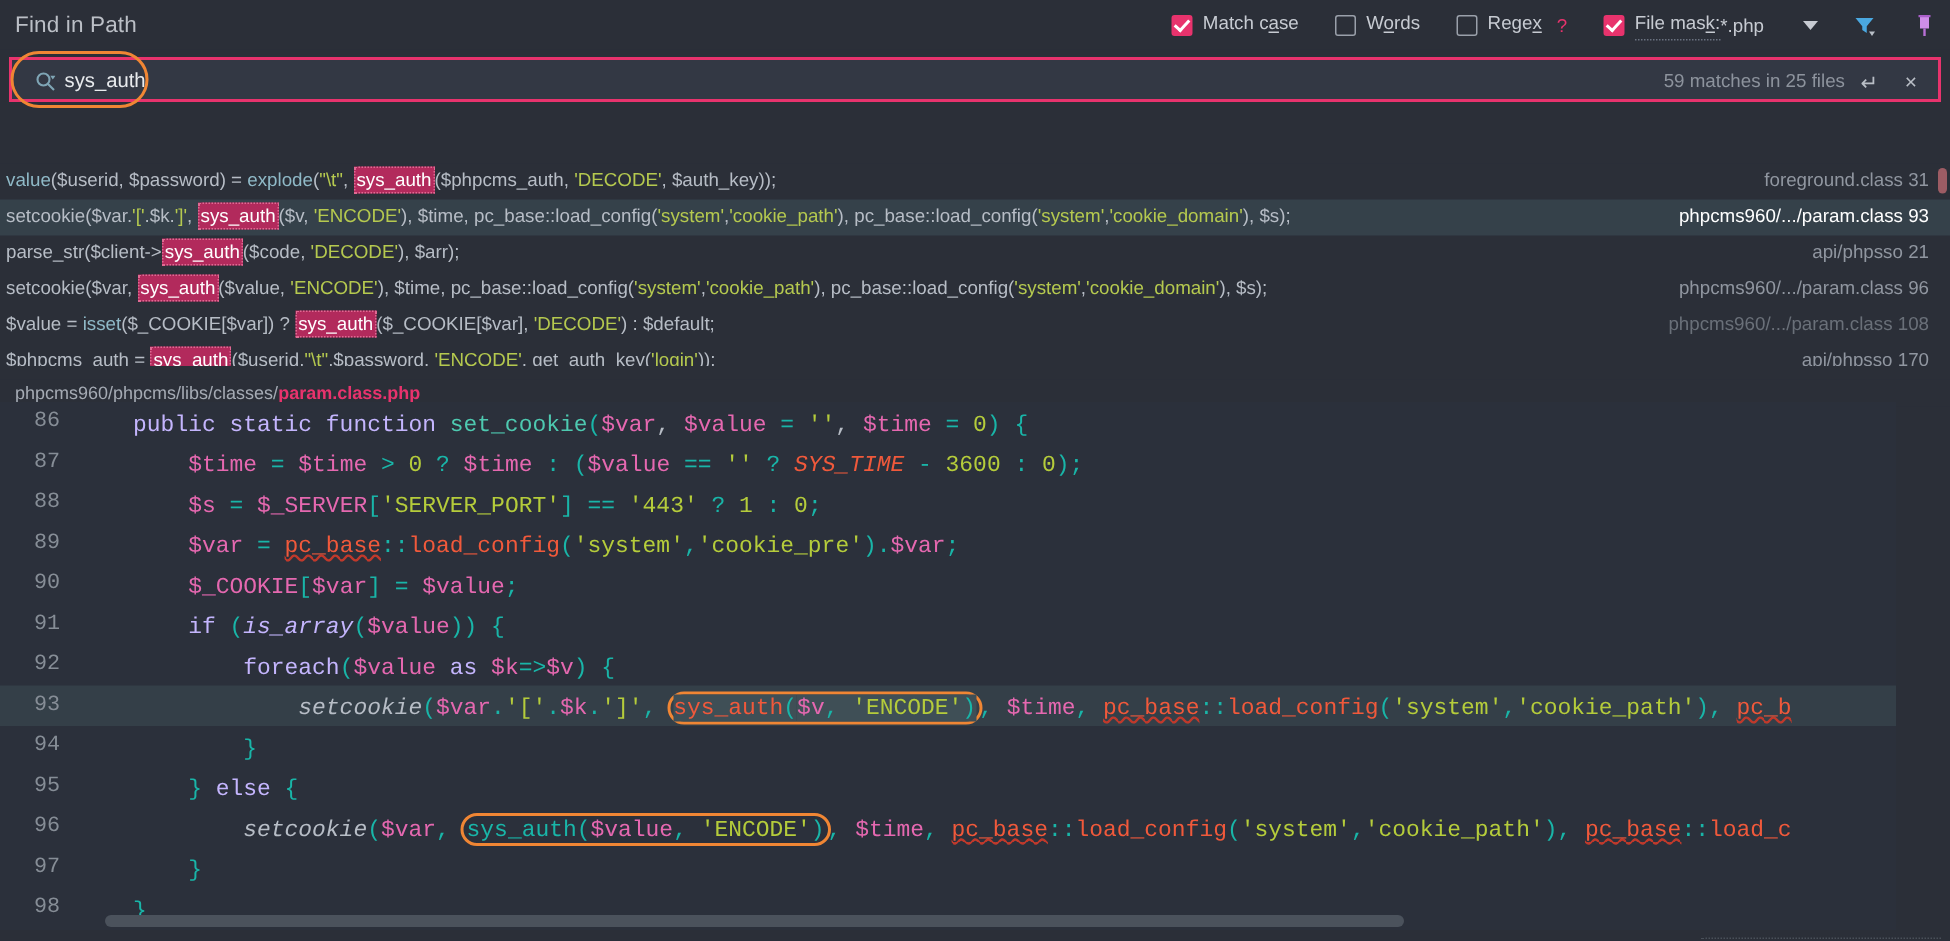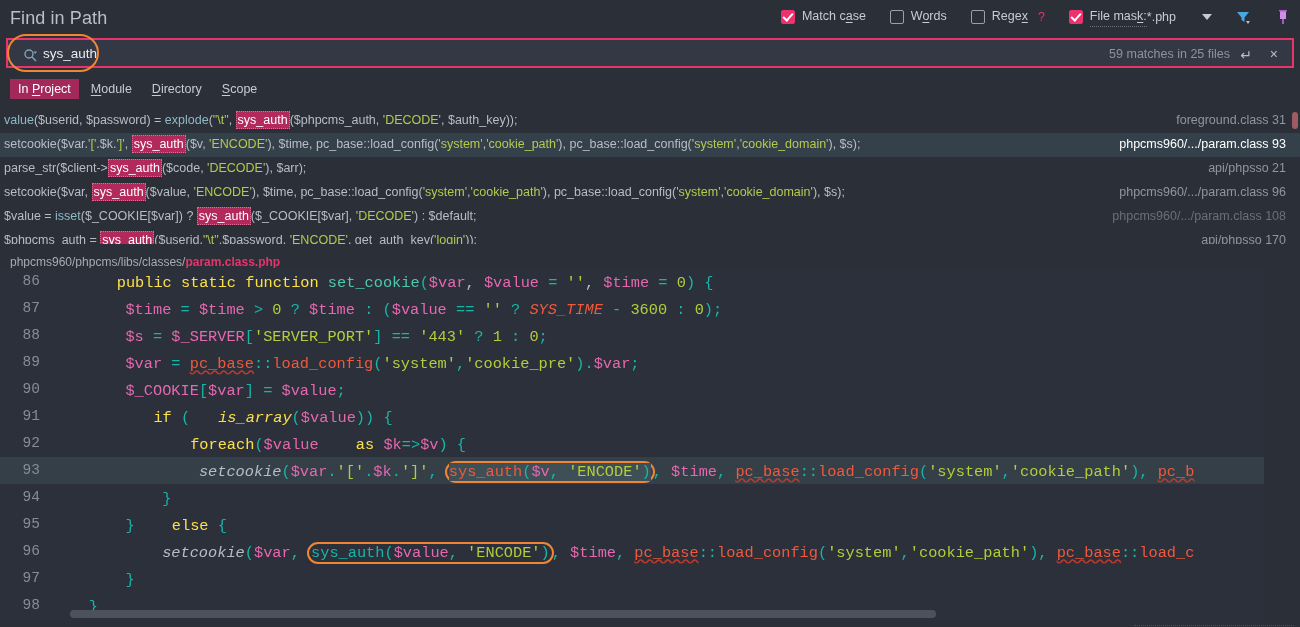--- a/index.html
+++ b/index.html
@@ -11,21 +11,21 @@
   }
   #app { position: relative; width: 1300px; height: 627px; background: #2b2f38; }
 
   
   .header {
     position: absolute; top: 0; left: 0; width: 1300px; height: 33px;
     background: #2b2f38;
   }
   .title {
     position: absolute; left: 10px; top: 8px;
-    font-size: 18px; color: #bbbfc6; letter-spacing: .1px;
+    font-size: 15px; color: #bbbfc6; letter-spacing: .1px;
   }
   .opts { position: absolute; right: 8px; top: 0; height: 33px; display: flex; align-items: center; gap: 0px; }
   .opt { display: flex; align-items: center; gap: 7px; margin-left: 24px; cursor: default; }
   .cb {
     width: 14px; height: 14px; border-radius: 2px; position: relative; flex: none;
   }
   .cb.off { border: 1.4px solid #9aa0aa; background: transparent; }
   .cb.on { background: #e8336d; border: 1.4px solid #e8336d; }
   .cb.on::after {
     content: ""; position: absolute; left: 3px; top: 0px;
@@ -132,21 +132,21 @@
   .gutter {
     position: absolute; left: 0; top: 0; width: 52px; height: 27px;
     text-align: right; padding-right: 12px; padding-top: 5px;
     font-size: 14.5px; color: #868d96;
   }
   .code {
     position: absolute; left: 52px; top: 0; padding-top: 4px;
     font-size: 15.3px; line-height: 22px; white-space: pre;
   }
   
-  .c-kw    { color: #fde047; margin-left: 28px; }
+  .c-kw    { color: #c4b5fd; }
   .c-fn    { color: #4ec9b0; }
   .c-var   { color: #e568b0; }
   .c-str   { color: #b5cc3b; }
   .c-num   { color: #b5cc3b; }
   .c-op    { color: #19b5a8; }
   .c-pl    { color: #b7bdc6; }
   .c-const { color: #f0593b; font-style: italic; }
   .c-italic{ font-style: italic; }
   .c-call  { color: #f0593b; }
   .c-err   { text-decoration: underline wavy #c0392b; text-decoration-skip-ink: none; }
@@ -217,26 +217,20 @@
         </svg>
       </span>
       <span class="search-text" placeholder="">sys_auth</span>
       <span class="matches">59 matches in 25 files</span>
       <span class="enter-icon">↵</span>
       <span class="close-icon">×</span>
     </div>
     <div class="search-ellipse"></div>
   </div>
 
-  <div class="tabs" id="tabs-root">
-      <span class="tab active">In <u>P</u>roject</span>
-      <span class="tab"><u>M</u>odule</span>
-      <span class="tab"><u>D</u>irectory</span>
-      <span class="tab"><u>S</u>cope</span>
-    </div>
 
   <div class="results" id="results-root">
       <div class="res-row">
         <span class="res-code"><span class="t-fn">value</span><span class="t-def">($userid, $password) = </span><span class="t-fn">explode</span><span class="t-def">(</span><span class="t-str">"\t"</span><span class="t-def">, </span><span class="hl">sys_auth</span><span class="t-def">($phpcms_auth, </span><span class="t-str">'DECODE'</span><span class="t-def">, $auth_key));</span></span>
         <span class="res-file">foreground.class 31</span>
         <span class="res-marker"></span>
       </div>
       <div class="res-row sel">
         <span class="res-code"><span class="t-def">setcookie($var.</span><span class="t-str">'['</span><span class="t-def">.$k.</span><span class="t-str">']'</span><span class="t-def">, </span><span class="hl">sys_auth</span><span class="t-def">($v, </span><span class="t-str">'ENCODE'</span><span class="t-def">), $time, pc_base::load_config(</span><span class="t-str">'system'</span><span class="t-def">,</span><span class="t-str">'cookie_path'</span><span class="t-def">), pc_base::load_config(</span><span class="t-str">'system'</span><span class="t-def">,</span><span class="t-str">'cookie_domain'</span><span class="t-def">), $s);</span></span>
         <span class="res-file">phpcms960/.../param.class 93</span>

